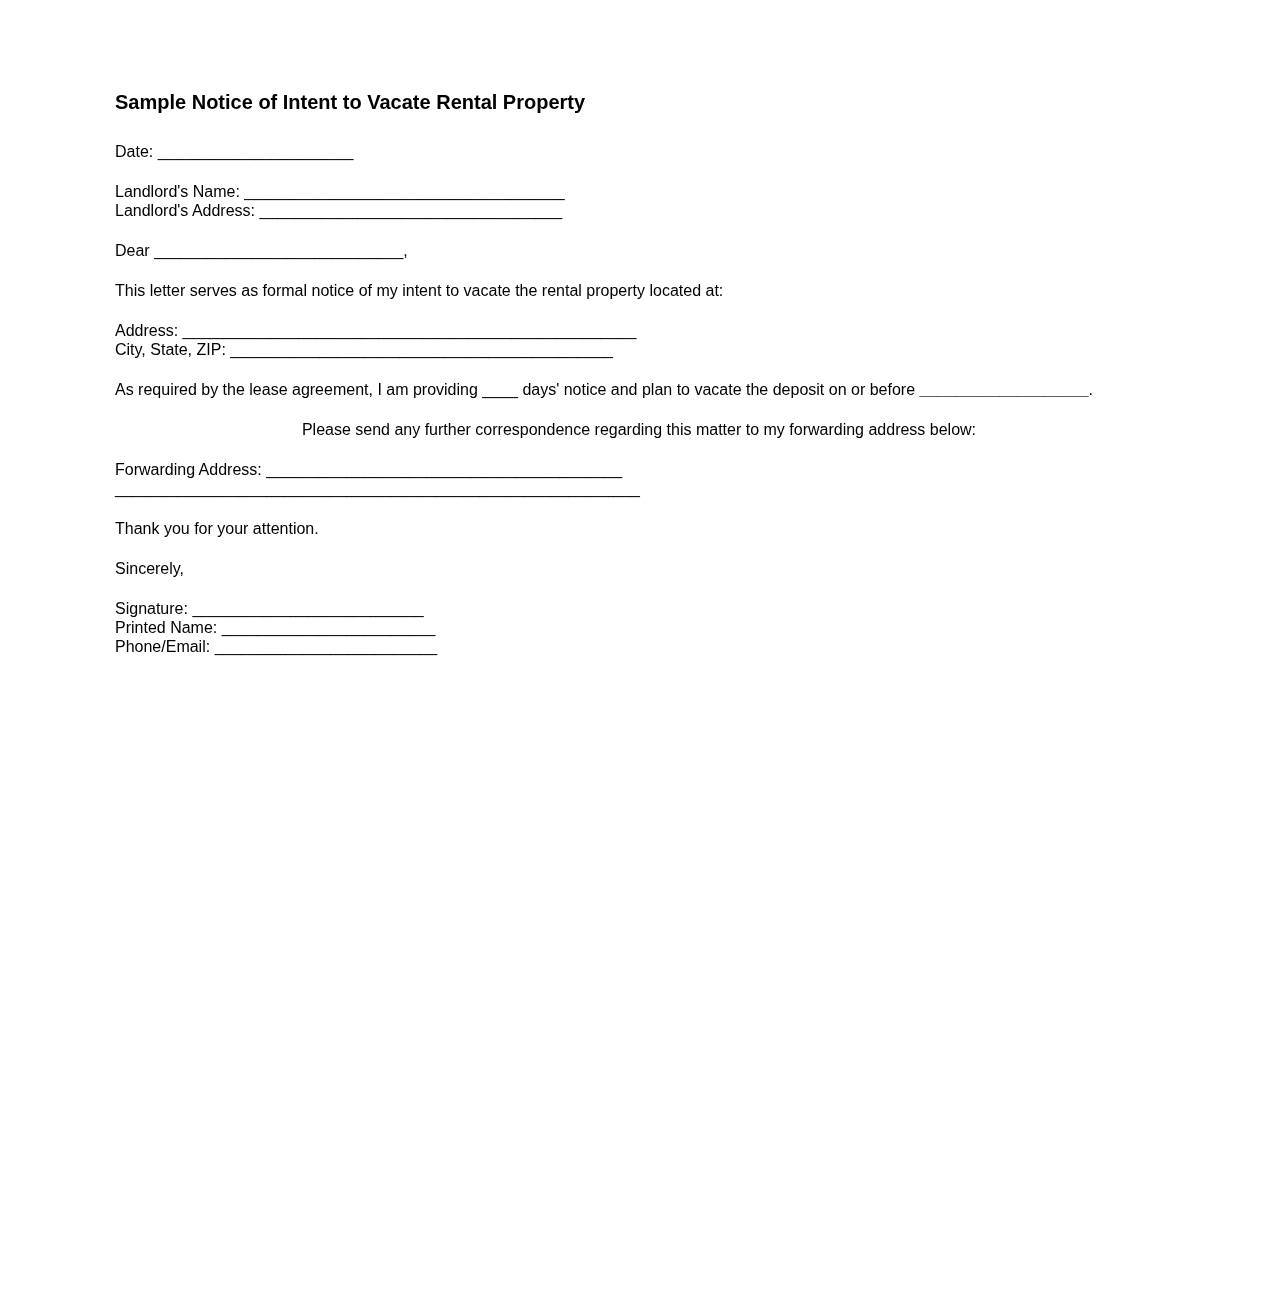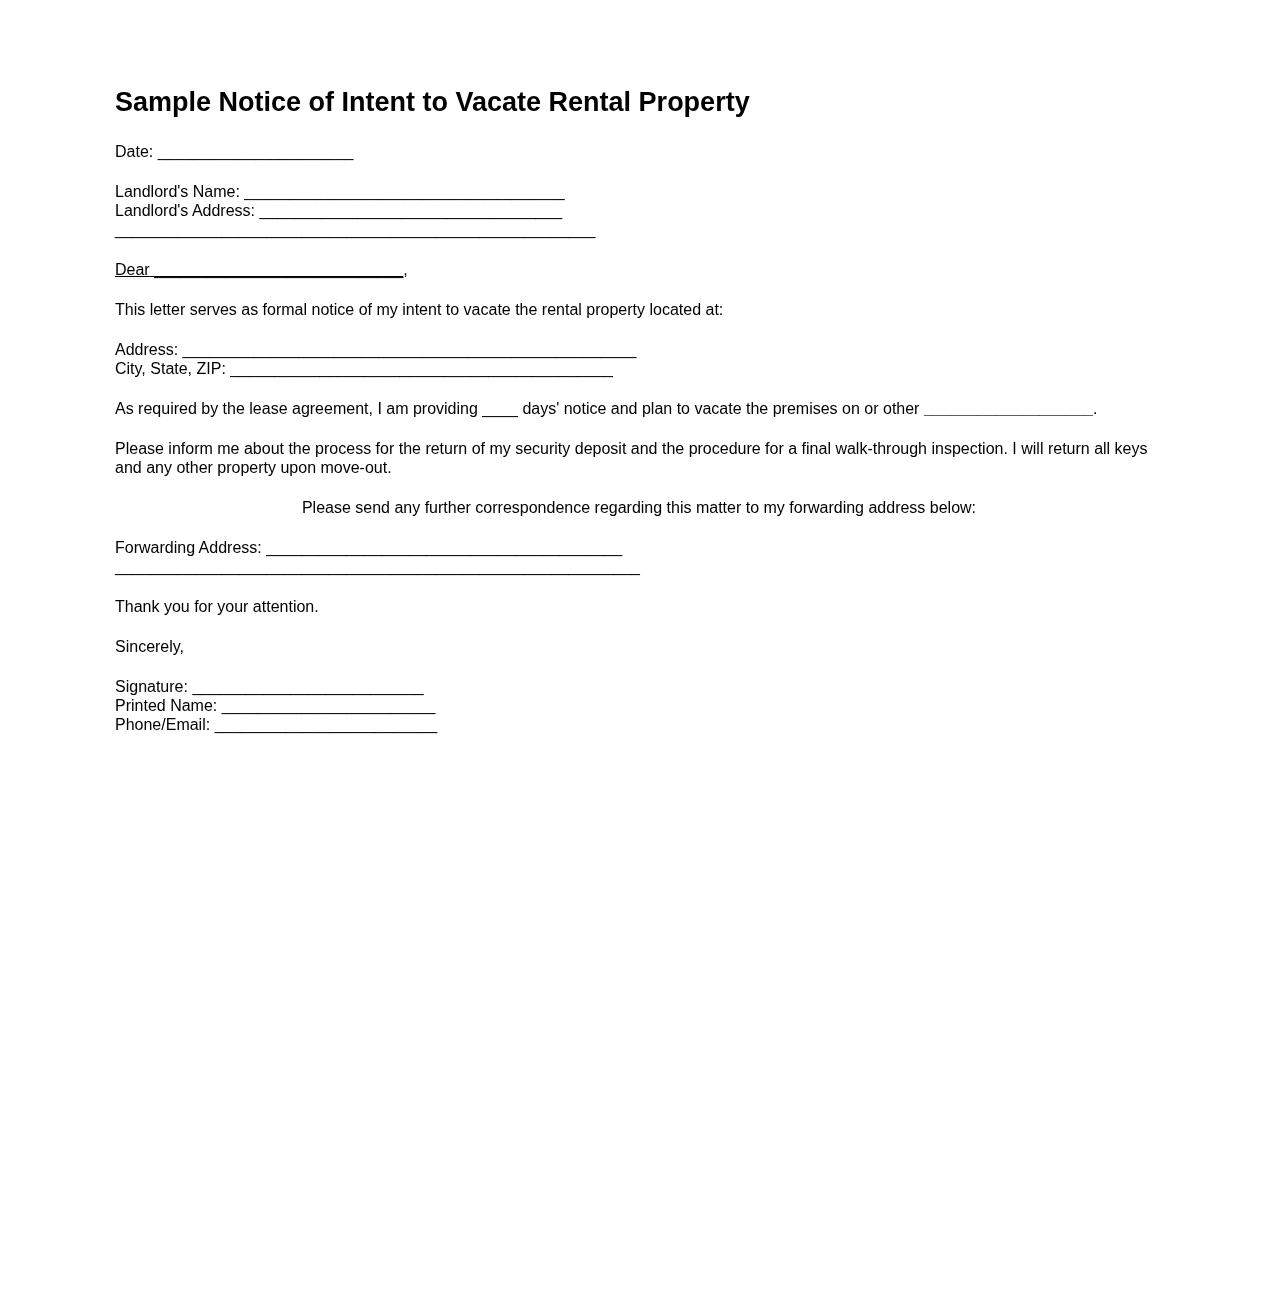--- a/index.html
+++ b/index.html
@@ -13,31 +13,31 @@
     height: 1300px;
     background: #ffffff;
     color: #000000;
     font-family: "Liberation Sans", "DejaVu Sans", sans-serif;
     font-size: 16px;
     line-height: 19px;
     padding: 91px 115px 40px 115px;
     overflow: hidden;
   }
   .doc-title {
-    font-size: 27px;
+    font-size: 20px;
     line-height: 23px;
     font-weight: bold;
     margin: 0 0 28px 0;
   }
   p.para {
     margin: 4px 0 21px 0;
   }
   .p-date       { margin-bottom: 13px; }
   .p-landlord   { margin-bottom: 20px; }
-  .p-dear       { margin-bottom: 20px; text-decoration: underline; }
+  .p-dear       { margin-bottom: 20px; }
   .p-located    { margin-bottom: 17px; }
   .p-property   { margin-bottom: 22px; }
   .p-notice     { margin-bottom: 23px; }
   .p-deposit    { margin-bottom: 21px; }
   .p-send       { margin-bottom: 16px; text-align: center; }
   .p-forwarding { margin-bottom: 23px; }
   .p-thanks     { margin-bottom: 22px; }
   .p-sincerely  { margin-bottom: 39px; }
   .p-signature  { margin-bottom: 0; }
   .blank {
@@ -58,45 +58,43 @@
   <p class="para p-date">
     <span>Date:</span>
     <span class="blank">______________________</span>
   </p>
 
   <p class="para p-landlord">
     <span>Landlord's Name:</span>
     <span class="blank">____________________________________</span><br>
     <span>Landlord's Address:</span>
     <span class="blank">__________________________________</span><br>
-    <span class="blank">______________________________________________________</span>
   </p>
 
   <p class="para p-dear">
     <span>Dear</span>
     <span class="blank">____________________________</span><span>,</span>
   </p>
 
   <p class="para p-located">This letter serves as formal notice of my intent to vacate the rental property located at:</p>
 
   <p class="para p-property">
     <span>Address:</span>
     <span class="blank">___________________________________________________</span><br>
     <span>City, State, ZIP:</span>
     <span class="blank">___________________________________________</span>
   </p>
 
   <p class="para p-notice">
     <span>As required by the lease agreement, I am providing</span>
     <span class="blank">____</span>
-    <span>days' notice and plan to vacate the premises on or other</span>
+    <span>days' notice and plan to vacate the deposit on or before</span>
     <span class="blank blank-bold">___________________</span><span>.</span>
   </p>
 
-  <p class="para p-deposit">Please inform me about the process for the return of my security deposit and the procedure for a final walk-through inspection. I will return all keys and any other property upon move-out.</p>
 
   <p class="para p-send">Please send any further correspondence regarding this matter to my forwarding address below:</p>
 
   <p class="para p-forwarding">
     <span>Forwarding Address:</span>
     <span class="blank">________________________________________</span><br>
     <span class="blank">___________________________________________________________</span>
   </p>
 
   <p class="para p-thanks">Thank you for your attention.</p>

